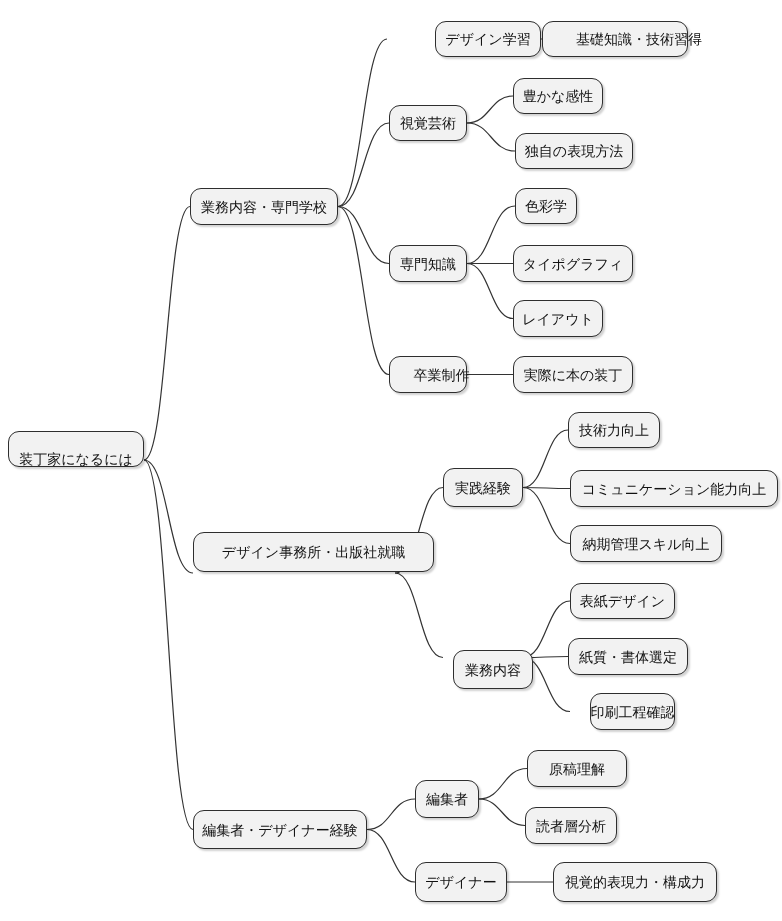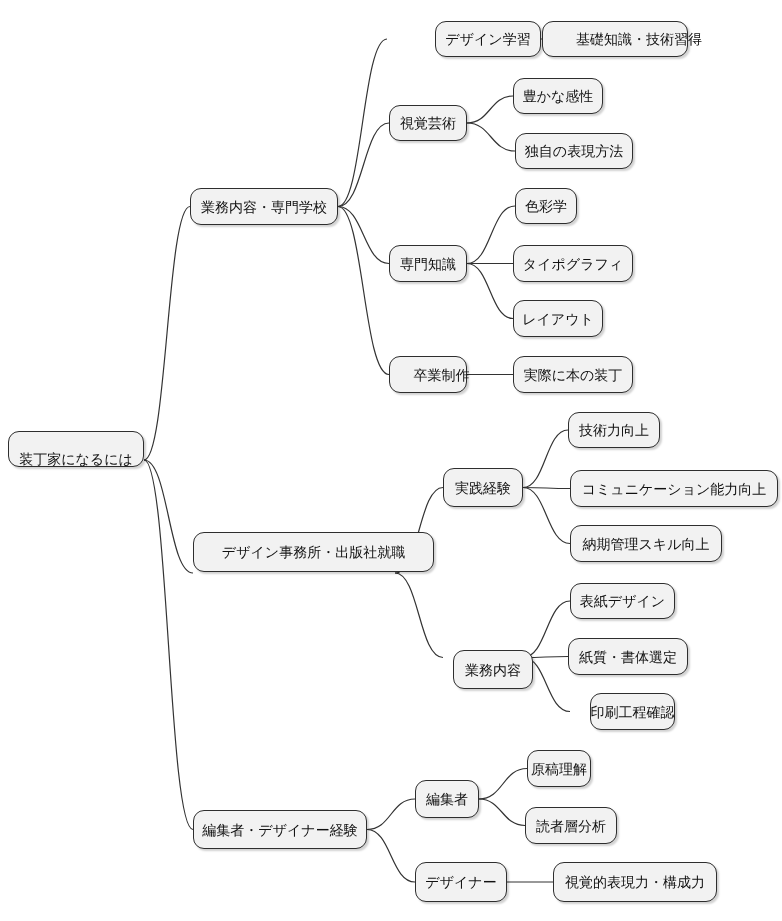--- a/index.html
+++ b/index.html
@@ -138,21 +138,21 @@
       </div>
       <div class="node" style="left: 570px; top: 693px; width: 85px; height: 37px; margin-left: 20px;">
         <span>印刷工程確認</span>
       </div>
       <div class="node" style="left: 193px; top: 810px; width: 174px; height: 39px;">
         <span>編集者・デザイナー経験</span>
       </div>
       <div class="node" style="left: 415px; top: 780px; width: 64px; height: 38px;">
         <span>編集者</span>
       </div>
-      <div class="node" style="left: 527px; top: 750px; width: 64px; height: 37px;">
+      <div class="node" style="left: 527px; top: 750px; width: 100px; height: 37px;">
         <span>原稿理解</span>
       </div>
       <div class="node" style="left: 525px; top: 807px; width: 92px; height: 37px;">
         <span>読者層分析</span>
       </div>
       <div class="node" style="left: 415px; top: 862px; width: 92px; height: 40px; border-radius: 11px;">
         <span>デザイナー</span>
       </div>
       <div class="node" style="left: 553px; top: 862px; width: 164px; height: 40px;">
         <span>視覚的表現力・構成力</span>

